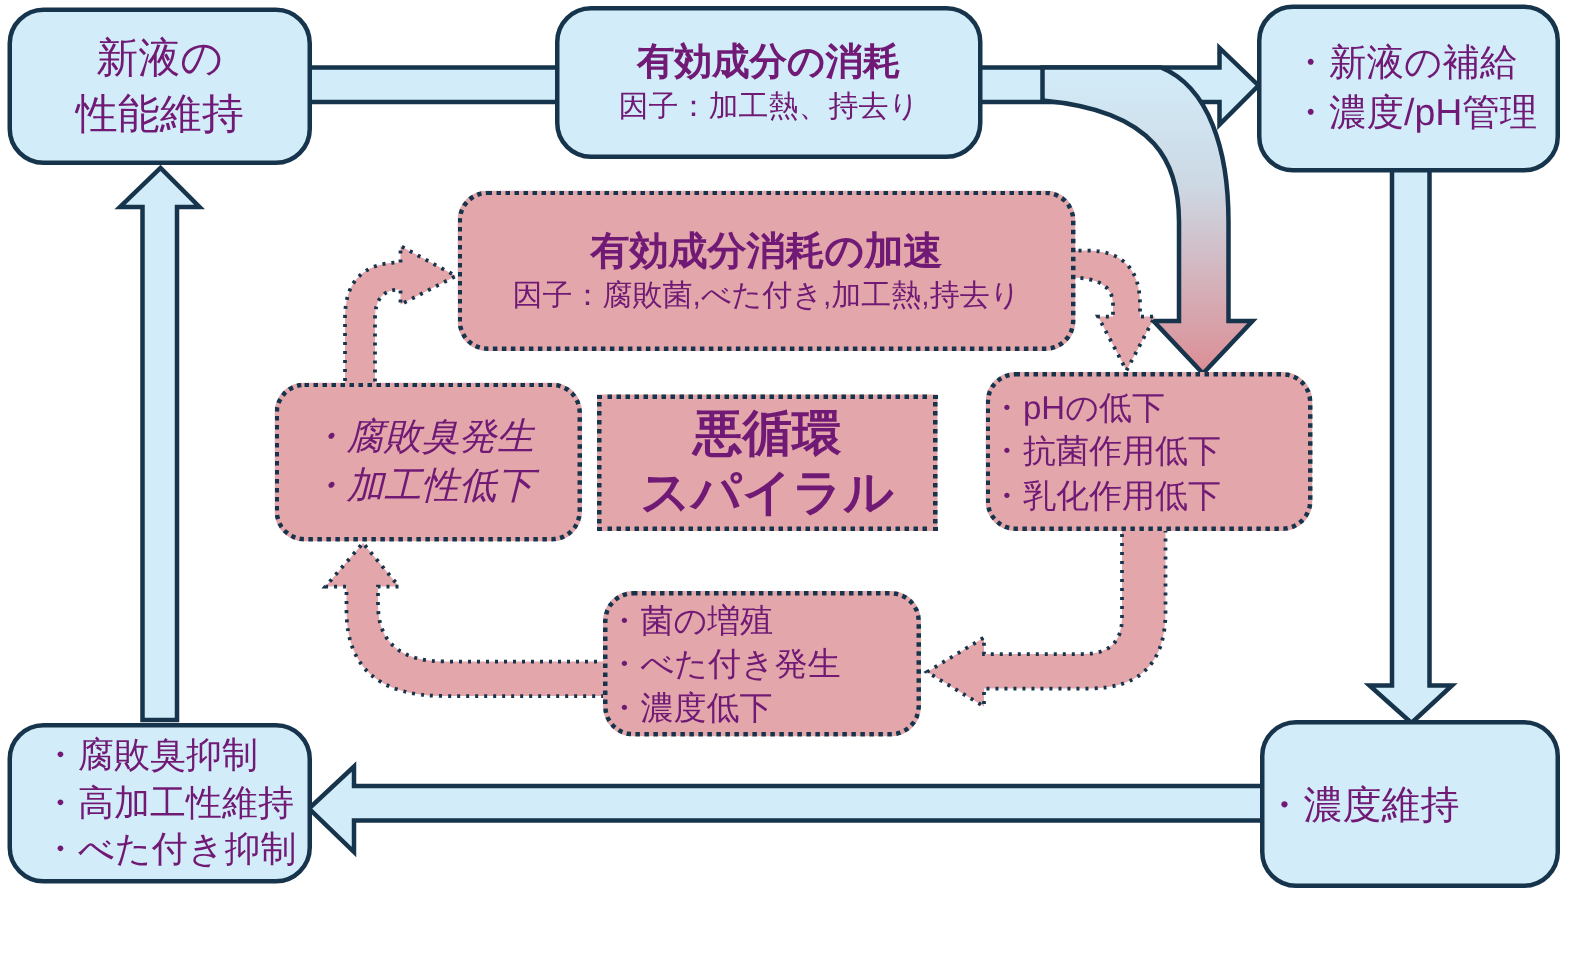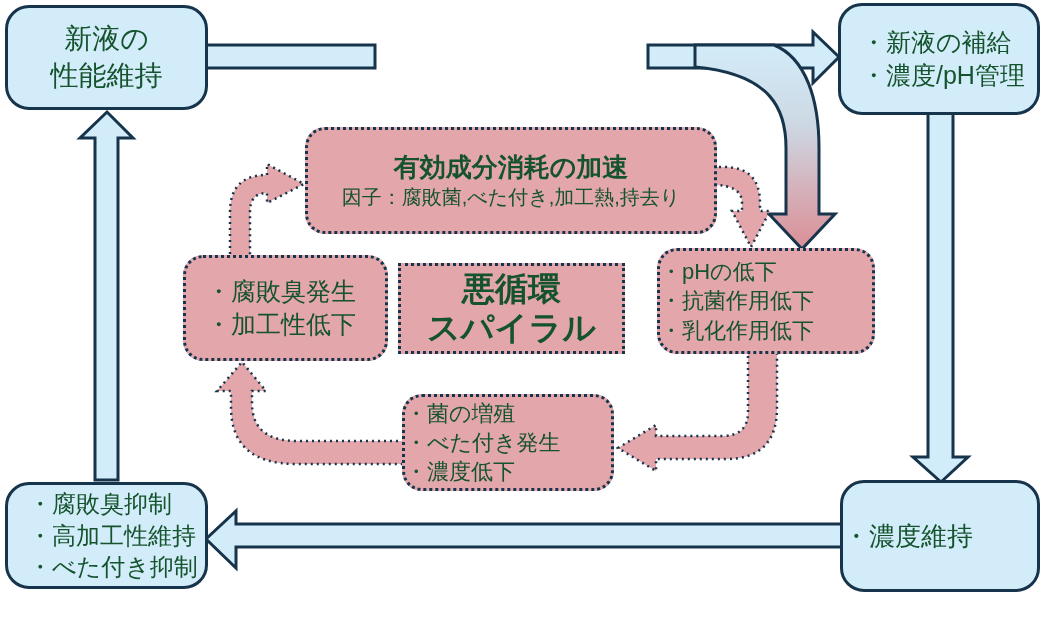--- a/index.html
+++ b/index.html
@@ -1,18 +1,18 @@
 <!DOCTYPE html>
 <html><head>
 <meta charset="utf-8">
 <style>
   html,body{margin:0;padding:0;background:#ffffff;}
   #canvas{
     position:relative;width:1047px;height:639px;background:#ffffff;overflow:hidden;
-    font-family:"Liberation Sans",sans-serif;color:#14532d;
+    font-family:"Liberation Sans",sans-serif;color:#701a75;
   }
   #arrows{position:absolute;left:0;top:0;width:1047px;height:639px;}
   .box{position:absolute;box-sizing:border-box;display:flex;flex-direction:column;justify-content:center;}
   .blue{background:#d3ecf9;border:3px solid #16344b;border-radius:24px;}
   .pink{background:#e3a6ab;border:3px dotted #16344b;border-radius:20px;}
   .square{border-radius:0;}
   .ctr{align-items:center;text-align:center;}
   .lft{align-items:flex-start;text-align:left;}
   .line{line-height:1.32;}
   .bold{font-weight:bold;}
@@ -47,20 +47,24 @@
     <path d="M 713,167 L 724,167 Q 760,167 760,203 L 760,211 L 770,211 L 751,247 L 732,211 L 742,211 L 742,203 Q 742,185 713,185 Z" fill="#e3a6ab" stroke="#16344b" stroke-width="2.5" stroke-dasharray="2 4"></path>
     <path d="M 748,350 L 748,412 Q 748,436 722,436 L 656,436 L 656,425 L 618,448 L 656,471 L 656,459 L 726,459 Q 777,459 777,408 L 777,350 Z" fill="#e3a6ab" stroke="#16344b" stroke-width="2.5" stroke-dasharray="2 4"></path>
     <path d="M 404,441 L 297,441 Q 252,441 252,403 L 252,391 L 266,391 L 242,362 L 217,391 L 231,391 L 231,407 Q 231,464 296,464 L 404,464 Z" fill="#e3a6ab" stroke="#16344b" stroke-width="2.5" stroke-dasharray="2 4"></path>
   </svg>
 
   <div class="box blue ctr" style="left:5px;top:5px;width:203px;height:105px;">
     <div class="line t28">新液の</div>
     <div class="line t28">性能維持</div>
   </div>
 
+  <div class="box blue ctr" style="left:370px;top:4px;width:285px;height:102px;">
+    <div class="line t25 bold">有効成分の消耗</div>
+    <div class="line t20">因子：加工熱、持去り</div>
+  </div>
 
   <div class="box blue lft pl14" style="left:838px;top:3px;width:202px;height:112px;">
     <div class="line t25">・新液の補給</div>
     <div class="line t25">・濃度/pH管理</div>
   </div>
 
   <div class="box blue lft pl16" style="left:840px;top:480px;width:200px;height:112px;">
     <div class="line t26">・濃度維持</div>
   </div>
 
@@ -75,21 +79,21 @@
     <div class="line t26 bold">有効成分消耗の加速</div>
     <div class="line t20">因子：腐敗菌,べた付き,加工熱,持去り</div>
   </div>
 
   <div class="box pink lft pl16" style="left:657px;top:248px;width:218px;height:106px;">
     <div class="line t22">・pHの低下</div>
     <div class="line t22">・抗菌作用低下</div>
     <div class="line t22">・乳化作用低下</div>
   </div>
 
-  <div class="box pink lft pl14" style="left:183px;top:255px;width:205px;height:106px;">
+  <div class="box pink lft pl14" style="left:183px;top:255px;width:205px;height:106px;font-style:italic;">
     <div class="line t25">・腐敗臭発生</div>
     <div class="line t25">・加工性低下</div>
   </div>
 
   <div class="box pink square ctr" style="left:398px;top:263px;width:227px;height:91px;">
     <div class="line t33 bold">悪循環</div>
     <div class="line t33 bold">スパイラル</div>
   </div>
 
   <div class="box pink lft pl16" style="left:402px;top:394px;width:212px;height:97px;">

